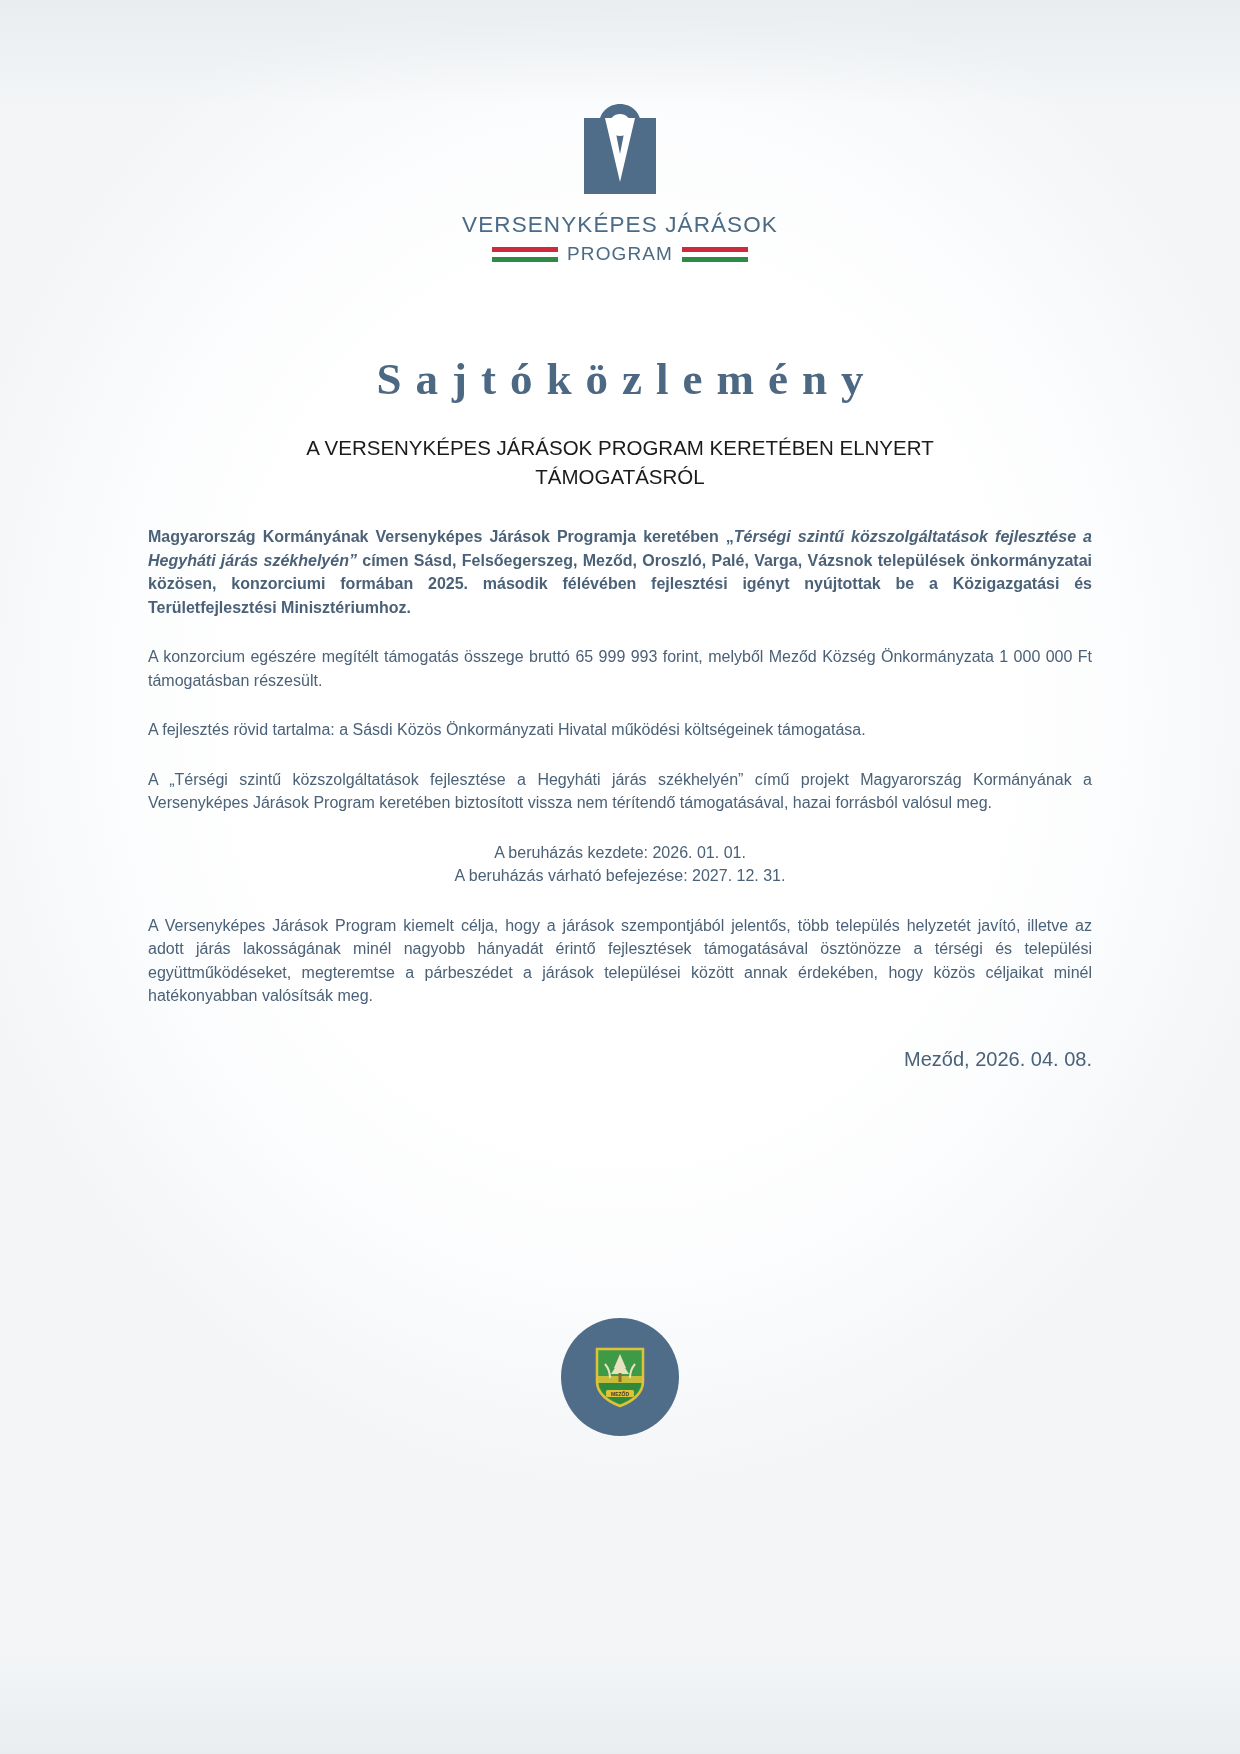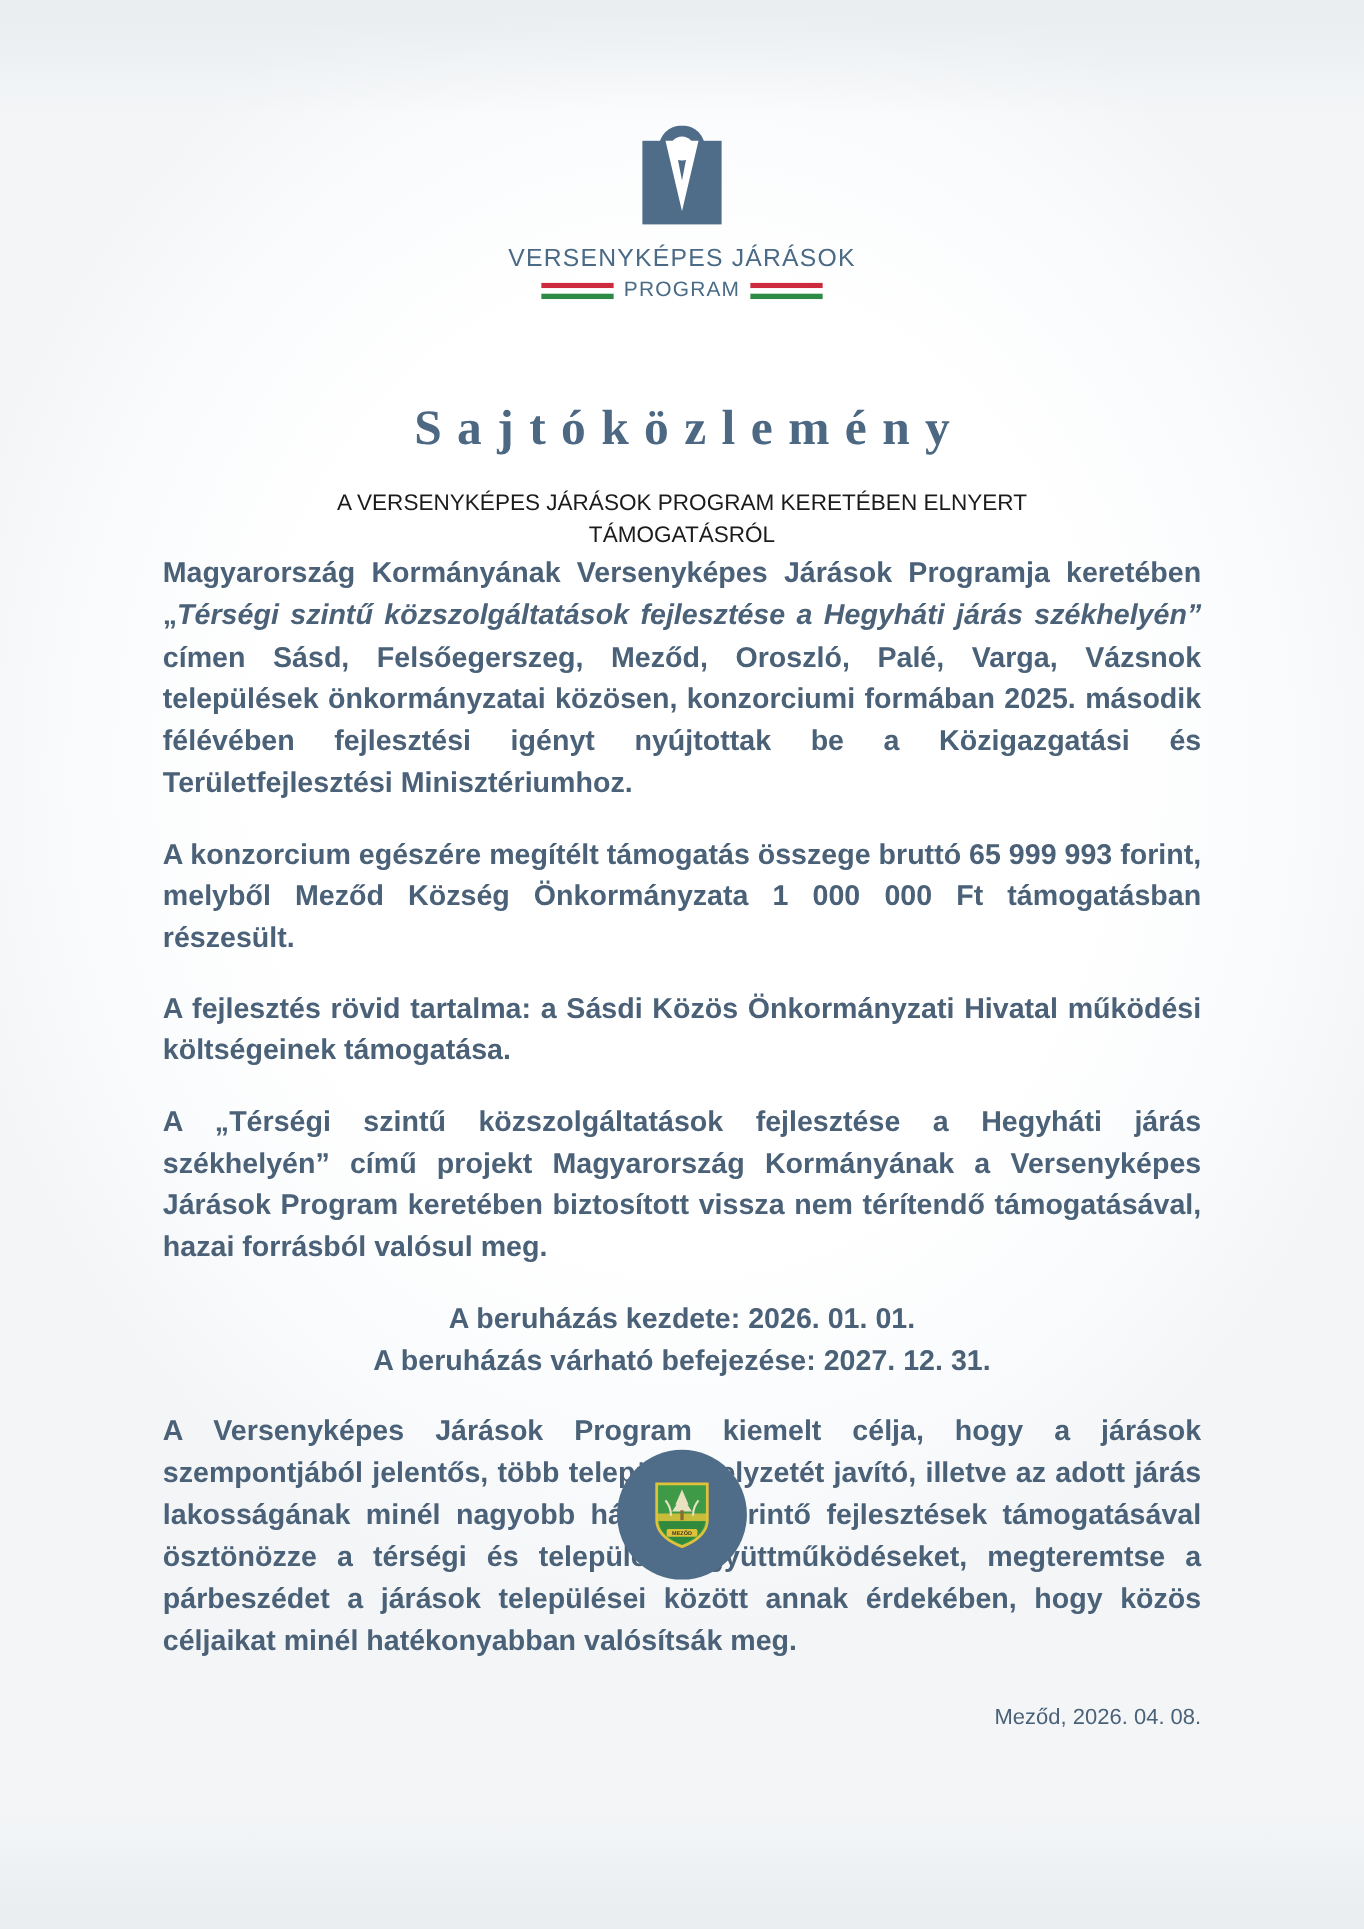--- a/index.html
+++ b/index.html
@@ -30,21 +30,21 @@
     position: absolute;
     inset: 0;
     background:
       linear-gradient(180deg, #e9edf0 0%, rgba(255,255,255,0) 6%),
       linear-gradient(0deg, #e9edf0 0%, rgba(255,255,255,0) 6%);
     pointer-events: none;
   }
 
   .content {
     position: relative;
-    padding: 10px 148px;
+    padding: 0 148px;
   }
 
   
   .logo-block {
     padding-top: 104px;
     display: flex;
     flex-direction: column;
     align-items: center;
   }
   .logo-mark {
@@ -102,30 +102,30 @@
     text-align: center;
     font-family: "Liberation Sans", sans-serif;
     font-size: 20.5px;
     line-height: 1.42;
     color: #1b1b1b;
     font-weight: 400;
   }
 
   
   .body-text {
+    margin-top: 34px;
     color: #4a6178;
-    font-size: 26px;
+    font-size: 16px;
     line-height: 1.47;
     text-align: justify;
     text-justify: inter-word;
   }
   .para {
     margin: 0 0 26px 0;
     text-align: justify;
-    font-weight: bold;
   }
   .para.lead {
     font-weight: bold;
     color: #4a6178;
   }
   .para.lead i {
     font-style: italic;
   }
   .para.nojustify {
     text-align: center;

